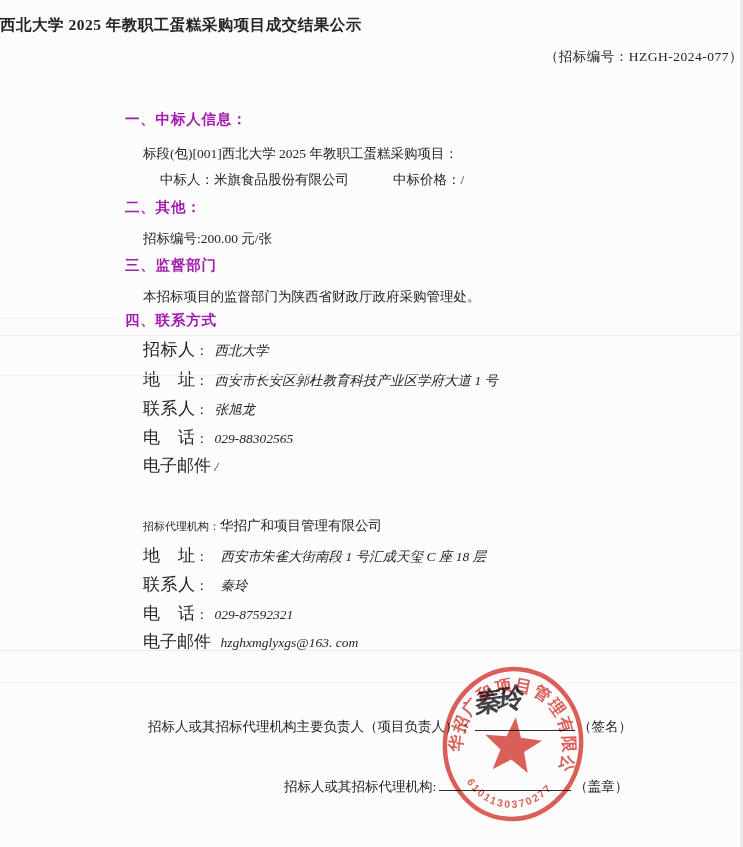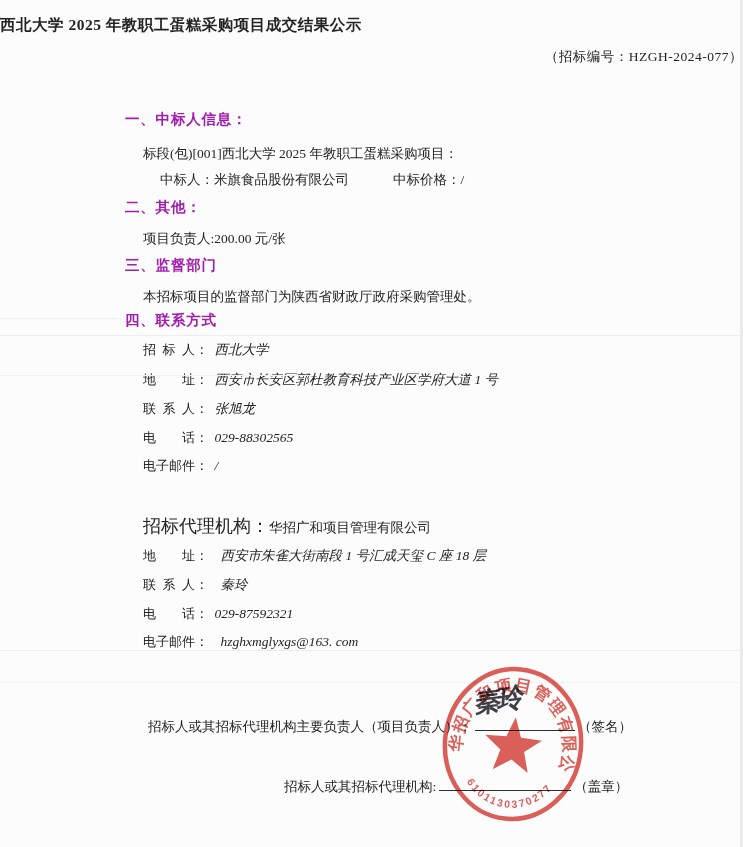--- a/index.html
+++ b/index.html
@@ -7,23 +7,23 @@
     position:relative; width:743px; height:847px; margin:0 auto;
     background:#fcfcfc; overflow:hidden;
     font-family:"Liberation Serif","DejaVu Serif",serif;
     color:#242424;
   }
   .line { position:absolute; white-space:nowrap; font-size:13.5px; line-height:18px; }
   .title { left:0; width:743px; text-align:left; font-size:15.5px; font-weight:bold; letter-spacing:0.5px; }
   .subtitle { left:0; width:743px; text-align:right; font-size:13.5px; letter-spacing:0.5px; }
   .heading { font-weight:bold; font-size:14.5px; letter-spacing:0.8px;
     font-family:"Liberation Sans","DejaVu Sans",sans-serif; color:#a21caf; }
-  .flabel { display:inline-block; width:52px; font-size:13px;
+  .flabel { display:inline-block; width:52px; font-size:17px;
     text-align:justify; text-align-last:justify; vertical-align:baseline; }
-  .wlabel { font-size:18px; }
+  .wlabel { font-size:11px; }
   .rowval { margin-left:6px;font-style:italic; }
   .gap { display:inline-block; width:44px; }
   .uline { display:inline-block; border-bottom:1.5px solid #2e2e2e; height:15px;
     vertical-align:baseline; position:relative; margin:0 3px; }
   .uline.sign { width:100px; }
   .uline.stamp { width:132px; }
   .sig {
     position:absolute; left:0px; top:-24px; z-index:6;
     font-size:27px; font-weight:bold; color:#2b2b33; letter-spacing:-4px;
     transform:rotate(-8deg) skewX(-12deg); opacity:0.9;
@@ -52,21 +52,21 @@
   <div class="line title" style="top:16px">西北大学 2025 年教职工蛋糕采购项目成交结果公示</div>
   <div class="line subtitle" style="top:48px">（招标编号：HZGH-2024-077）</div>
 
   <div class="line heading" style="top:110px;left:125px">一、中标人信息：</div>
   <div class="line" style="top:145px;left:143px">标段(包)[001]西北大学 2025 年教职工蛋糕采购项目：</div>
   <div class="line" style="top:171px;left:160px">
     <span>中标人：</span><span>米旗食品股份有限公司</span><span class="gap"></span><span>中标价格：</span><span>/</span>
   </div>
 
   <div class="line heading" style="top:198px;left:125px">二、其他：</div>
-  <div class="line" style="top:230px;left:143px">项目负责人:200.00 元/张</div>
+  <div class="line" style="top:230px;left:143px">招标编号:200.00 元/张</div>
 
   <div class="line heading" style="top:256px;left:125px">三、监督部门</div>
   <div class="line" style="top:288px;left:143px">本招标项目的监督部门为陕西省财政厅政府采购管理处。</div>
 
   <div class="line heading" style="top:311px;left:125px">四、联系方式</div>
 
   <div class="line" style="top:341px;left:143px">
     <span class="flabel">招标人</span><span>：</span><span class="rowval">西北大学</span>
   </div>
   <div class="line" style="top:371px;left:143px">

